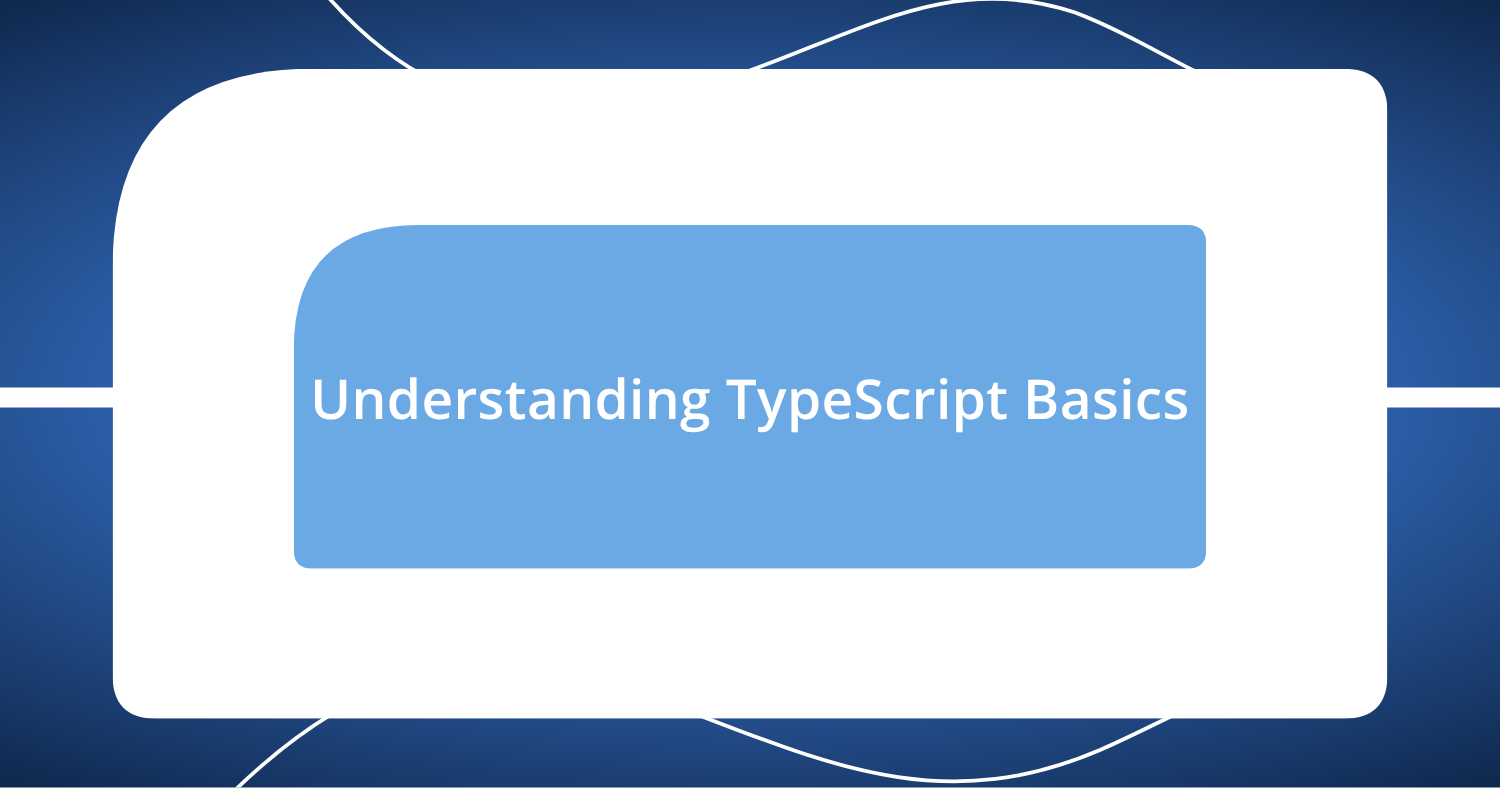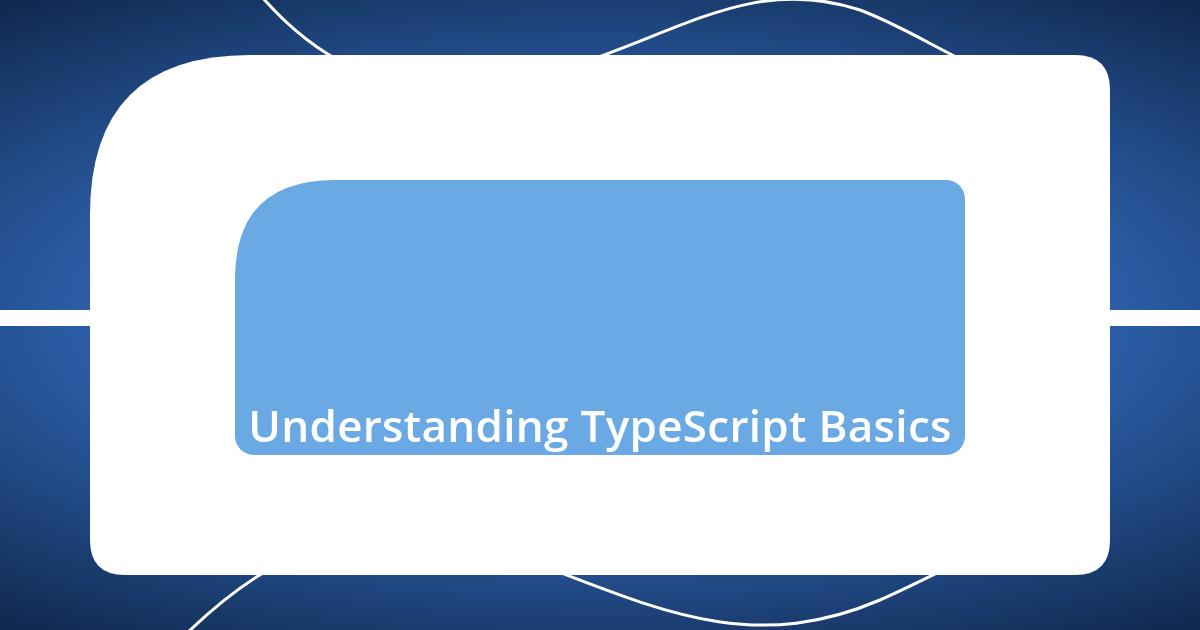--- a/index.html
+++ b/index.html
@@ -42,23 +42,22 @@
     .inner-card {
       position: absolute;
       left: 235px;
       top: 180px;
       width: 730px;
       height: 275px;
       background: #6aa9e4;
       z-index: 3;
       clip-path: path('M 100 0 L 715 0 Q 730 0 730 15 L 730 260 Q 730 275 715 275 L 15 275 Q 0 275 0 260 L 0 100 Q 0 0 100 0 Z');
       display: flex;
-      align-items: flex-end;
+      align-items: center;
       justify-content: center;
-      border-radius: 19px;
     }
     .title {
       color: #ffffff;
       font-size: 44px;
       font-weight: 600;
       text-align: center;
       letter-spacing: 0.3px;
     }
     .wave-top {
       position: absolute;

